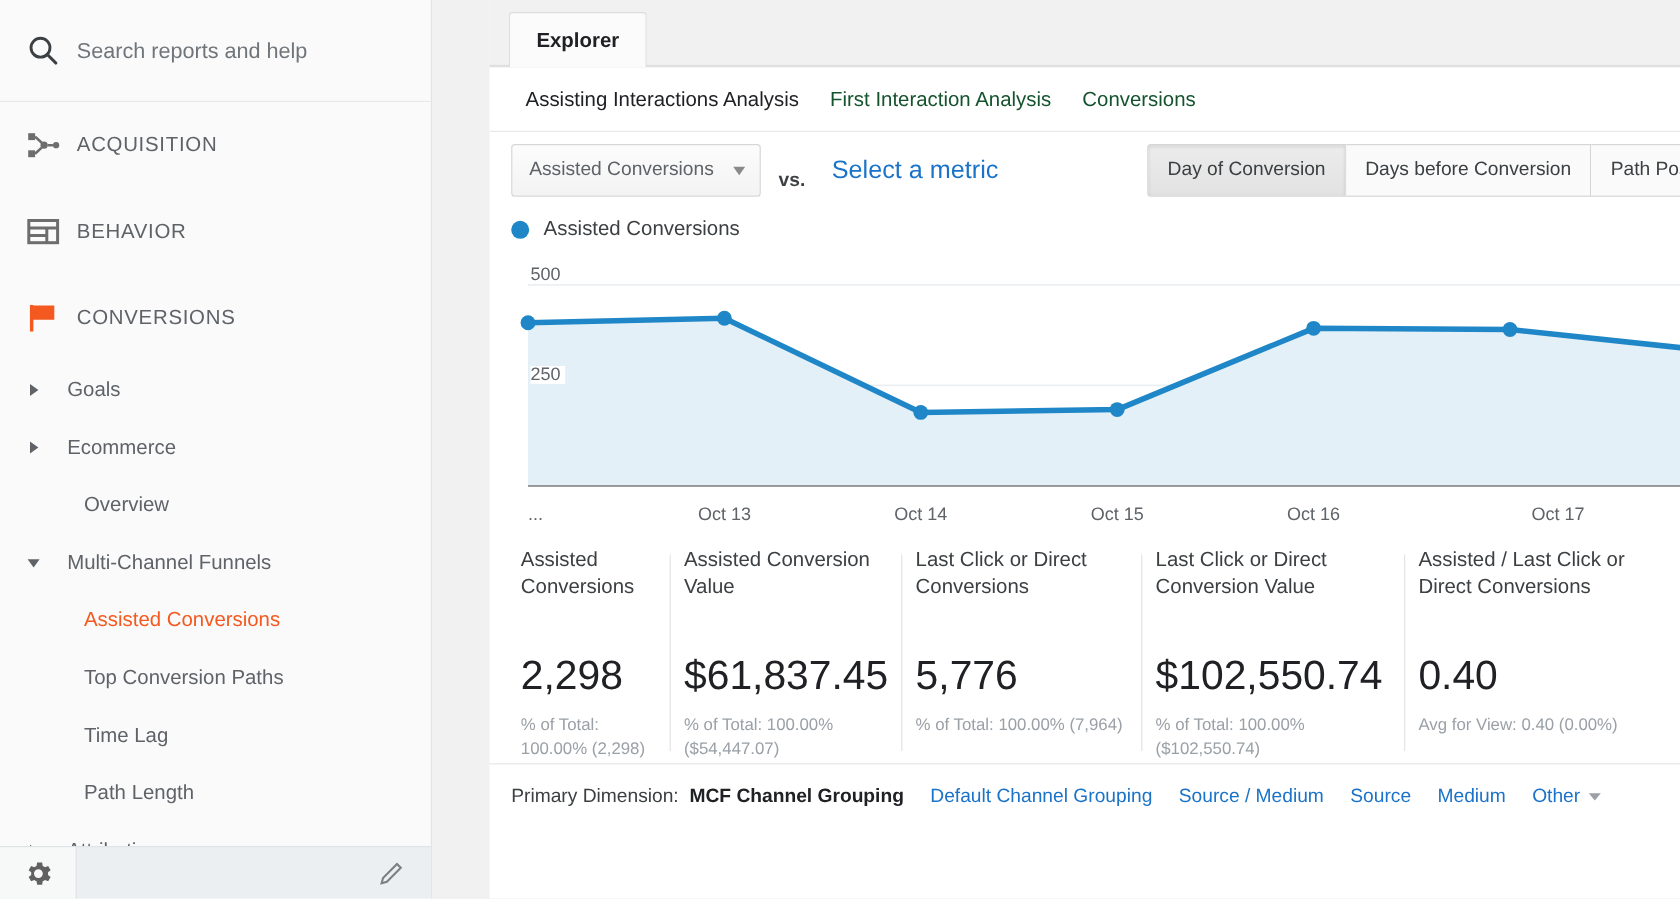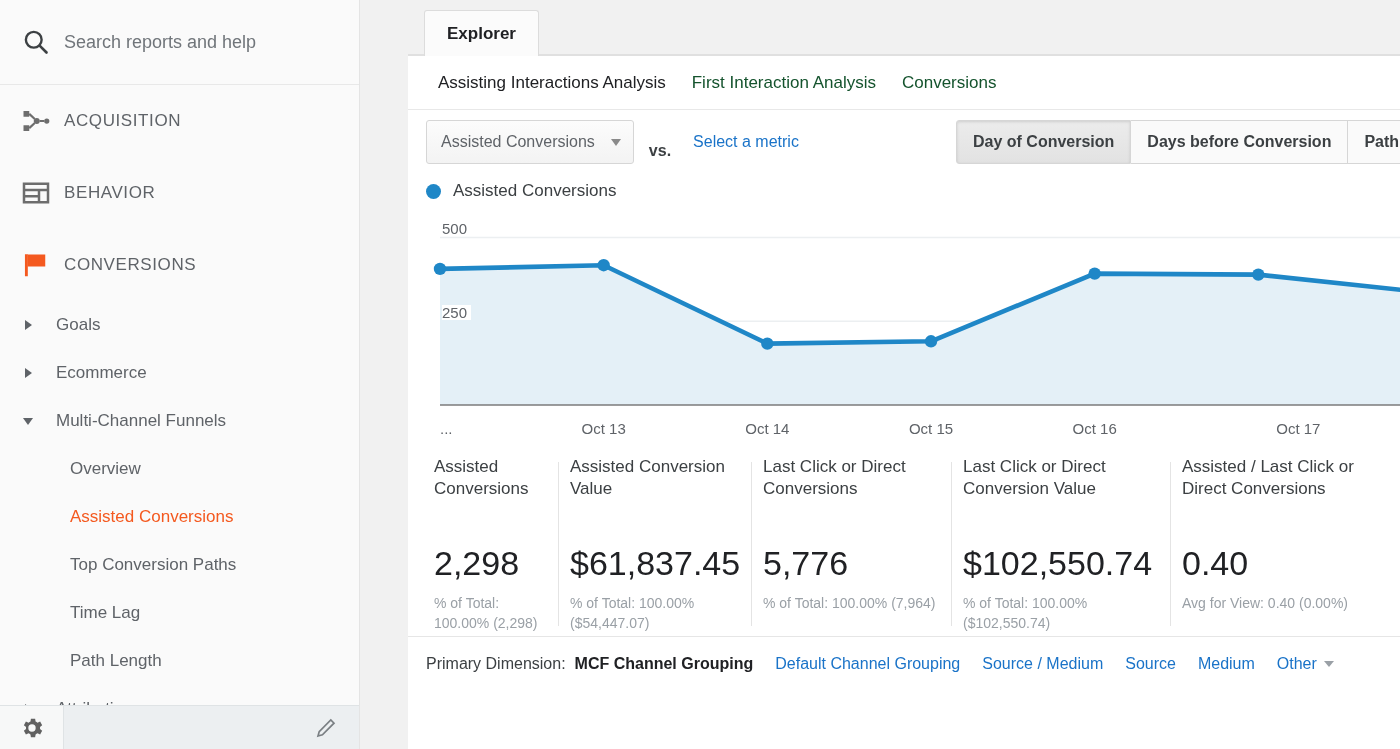--- a/index.html
+++ b/index.html
@@ -119,29 +119,29 @@
   .metric-select {
     height: 44px; min-width: 203px;
     border: 1px solid #d6d6d6; border-radius: 3px;
     background: linear-gradient(#fcfcfc,#f3f3f3);
     display: flex; align-items: center; justify-content: space-between;
     padding: 0 12px 0 14px; cursor: pointer;
   }
   .metric-select .ms-label { font-size: 16px; color: #5f6368; }
   .caret { width: 0; height: 0; border-top: 7px solid #8a8a8a; border-left: 5px solid transparent; border-right: 5px solid transparent; margin-left: 16px; }
   .vs { font-size: 16px; font-weight: bold; color: #3c4043; margin-left: 15px; margin-top: 17px; }
-  .sel-metric { font-size: 16px; color: #1a73c8; margin-left: 22px; cursor: pointer; }
+  .sel-metric { font-size: 21px; color: #1a73c8; margin-left: 22px; cursor: pointer; }
 
   .toggle-group { position: absolute; left: 548px; top: 10px; display: flex; }
   .tgl {
     height: 44px; padding: 16px 16px;
     border: 1px solid #d6d6d6; border-left: none;
     background: #fafafa;
     display: flex; align-items: center;
-    font-size: 16px; font-weight: bold; color: #3c4043;
+    font-size: 16px; font-weight: normal; color: #3c4043;
     cursor: pointer; white-space: nowrap;
   }
   .tgl:first-child { border-left: 1px solid #d6d6d6; border-radius: 3px 0 0 3px; }
   .tgl.on { background: linear-gradient(#ececec,#e2e2e2); box-shadow: inset 0 1px 3px rgba(0,0,0,.13); }
 
   
   .legend { display: flex; align-items: center; gap: 12px; padding-left: 18px; height: 34px; }
   .legend-dot { width: 15px; height: 15px; border-radius: 50%; }
   .legend-label { font-size: 17px; color: #3c4043; }
 
@@ -237,29 +237,29 @@
       <span class="sub-label">Goals</span>
     </div>
 
     <div class="subitem lvl1">
       <span class="arrow-cell">
           <i class="tri-right"></i>
         </span>
       <span class="sub-label">Ecommerce</span>
     </div>
 
+    <div class="subitem lvl2">
+      <span class="sub-label">Overview</span>
+    </div>
+
     <div class="subitem lvl1">
       <span class="arrow-cell">
           <i class="tri-down"></i>
         </span>
       <span class="sub-label">Multi-Channel Funnels</span>
-    </div>
-
-    <div class="subitem lvl2">
-      <span class="sub-label">Overview</span>
     </div>
 
     <div class="subitem lvl2 selected">
       <span class="sub-label">Assisted Conversions</span>
     </div>
 
     <div class="subitem lvl2">
       <span class="sub-label">Top Conversion Paths</span>
     </div>
 

